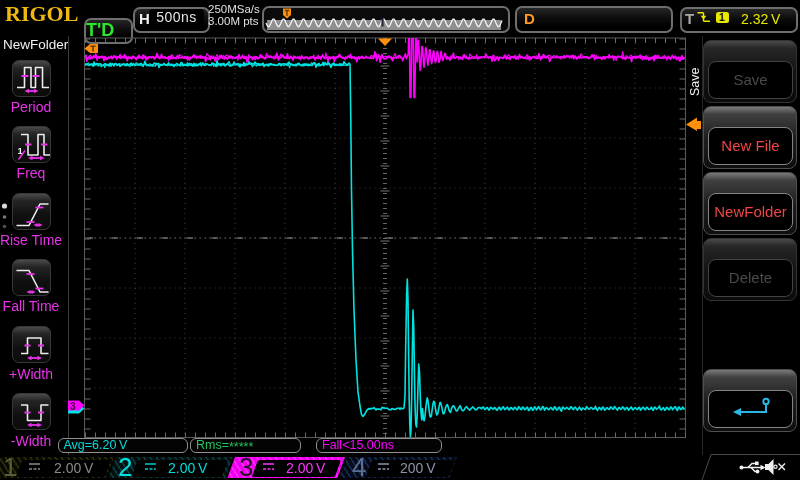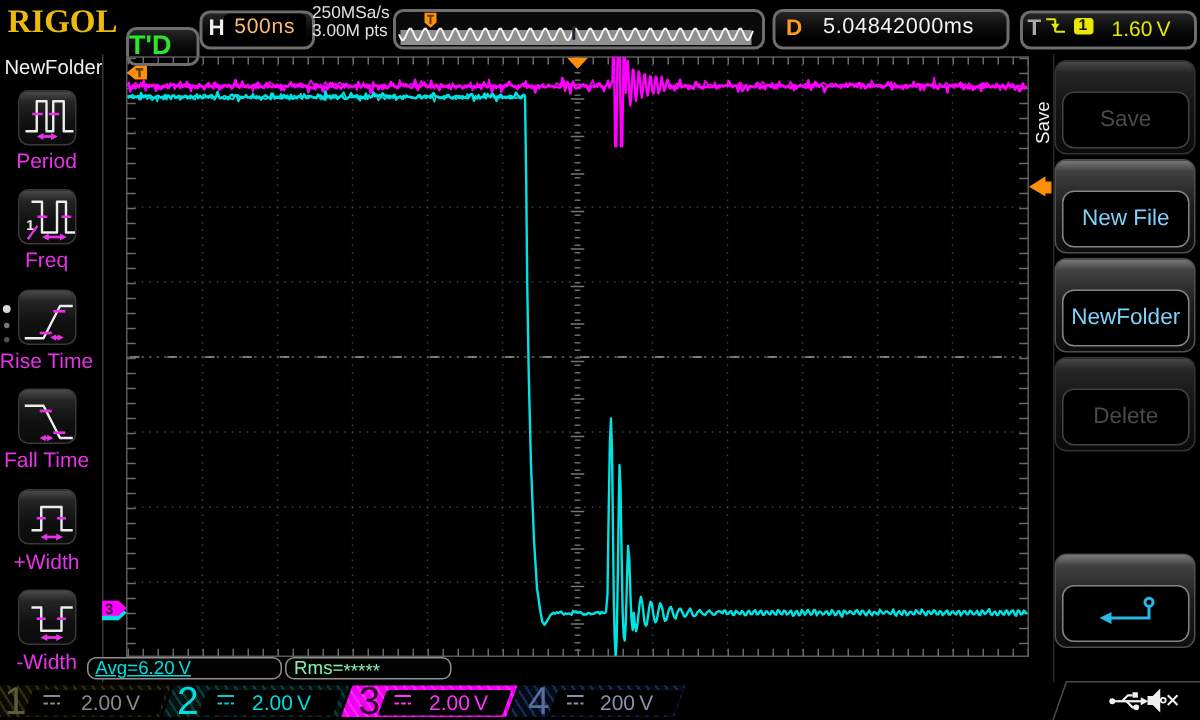--- a/index.html
+++ b/index.html
@@ -9,53 +9,52 @@
   
   .icbox{position:absolute;left:12px;width:39px;height:37px;border-radius:7px;
      background:linear-gradient(180deg,#4a4a4a,#242424 20%,#101010 60%,#0b0b0b);border:1px solid #383838;box-sizing:border-box;}
   .mlabel{position:absolute;width:84px;left:-11px;text-align:center;font-size:14px;color:#e832e8;}
   
   .well{position:absolute;left:703px;width:94px;height:63px;border-radius:8px;box-sizing:border-box;}
   .well.en{background:linear-gradient(180deg,#7a7a7a,#404040 12%,#1e1e1e 50%,#0e0e0e);border:1px solid #4f4f4f;}
   .well.dis{background:linear-gradient(180deg,#4a4a4a,#262626 12%,#141414 50%,#0b0b0b);border:1px solid #333;}
   .plate{position:absolute;left:708px;width:85px;height:38px;background:#000;border-radius:8px;
      box-sizing:border-box;text-align:center;line-height:36px;font-size:15px;}
-  .plate.en{border:1.5px solid #848484;color:#7dd3fc;}
+  .plate.en{border:1.5px solid #848484;color:#ef4444;}
   .plate.dis{border:1.5px solid #424242;color:#4a4a4a;}
   
   .meas{position:absolute;top:438px;height:15px;background:#030303;border:1px solid #909090;
      border-radius:6px;box-sizing:border-box;font-size:12.5px;line-height:13px;padding-left:5px;white-space:nowrap;}
   
   .chblk{position:absolute;top:457px;height:21px;transform:skewX(-20deg);transform-origin:50% 0;}
   .chin{position:absolute;top:459.5px;height:16.5px;background:#000;transform:skewX(-20deg);transform-origin:50% 0;border-radius:2px;}
   .chnum{position:absolute;top:455px;font-size:26px;line-height:24px;}
   .chtxt{position:absolute;top:461px;font-size:14px;line-height:14px;}
 </style></head>
 <body>
 <div id="screen">
 
 <div class="abs" style="left:5px;top:1px;font-family:'Liberation Serif',serif;font-weight:700;font-size:22px;color:#edb90f;">RIGOL</div>
 <div class="tbox" style="left:84px;top:18px;width:45px;height:22px;text-align:left;line-height:20px;font-weight:700;font-size:18px;color:#2ce62c;">T'D</div>
 <div class="tbox" style="left:133px;top:6.5px;width:73px;height:22px;">
   <span class="abs" style="left:4px;top:1px;font-weight:700;font-size:15px;color:#f0f0f0;">H</span>
-  <div class="abs" style="left:14px;top:0.5px;width:55px;height:17.5px;background:#000;border-radius:4px;text-align:center;font-size:14px;line-height:17.5px;color:#fdba74;letter-spacing:0.5px;">500ns</div>
+  <div class="abs" style="left:14px;top:0.5px;width:55px;height:17.5px;background:#000;border-radius:4px;text-align:center;font-size:14px;line-height:17.5px;color:#e5e5e5;letter-spacing:0.5px;">500ns</div>
 </div>
 <div class="abs" style="left:208px;top:4px;font-size:11.5px;line-height:11.5px;color:#e0e0e0;">250MSa/s<br>3.00M pts</div>
 <div class="tbox" style="left:262px;top:6px;width:244px;height:23px;background:#0a0a0a;">
   <div class="abs" style="left:3px;top:12px;width:234px;height:9.5px;background:#8f8f8f;"></div>
 </div>
 <div class="tbox" style="left:515px;top:6px;width:154px;height:22.5px;">
   <span class="abs" style="left:7px;top:1.5px;font-weight:700;font-size:15px;color:#ff9922;">D</span>
-  <div class="abs" style="left:14px;top:2px;width:136px;text-align:center;font-size:14.5px;color:#f2f2f2;letter-spacing:0.4px;">5.04842000ms</div>
 </div>
 <div class="tbox" style="left:680px;top:6.5px;width:114px;height:22px;">
   <span class="abs" style="left:3px;top:1px;font-weight:700;font-size:15px;color:#aaa;">T</span>
 </div>
 <div class="abs" style="left:715.5px;top:11.5px;width:13px;height:11.5px;background:#e8e800;border-radius:2.5px;text-align:center;font-size:10.5px;line-height:11.5px;font-weight:700;color:#111;">1</div>
-<div class="abs" style="left:741px;top:10.5px;font-size:14px;color:#e8e800;">1.60 V</div>
+<div class="abs" style="left:741px;top:10.5px;font-size:14px;color:#e8e800;">2.32 V</div>
 
 <div class="abs" style="left:3px;top:37px;font-size:13.5px;color:#f0f0f0;">NewFolder</div>
 <div class="abs" style="left:67.5px;top:36px;width:1px;height:419px;background:#3a3a3a;"></div>
 <div class="icbox" style="top:59.5px;"></div> 
     <div class="mlabel" style="top:98.5px;">Period</div>
 <div class="icbox" style="top:126px;"></div>  
     <div class="mlabel" style="top:164.5px;">Freq</div>
 <div class="icbox" style="top:192.5px;"></div>
     <div class="mlabel" style="top:231.5px;">Rise Time</div>
 <div class="icbox" style="top:259px;"></div>  
@@ -88,22 +87,23 @@
 <div class="chin" style="left:372px;width:83px;"></div>
 <div class="chnum" style="left:3px;color:#5c5c38;">1</div>
 <div class="chnum" style="left:118px;color:#00e0e0;">2</div>
 <div class="chnum" style="left:239px;color:#250f25;">3</div>
 <div class="chnum" style="left:352px;color:#5a6f96;">4</div>
 <div class="chtxt" style="left:54px;color:#8a8a8a;">2.00 V</div>
 <div class="chtxt" style="left:168px;color:#00dddd;">2.00 V</div>
 <div class="chtxt" style="left:286px;color:#ff33ff;">2.00 V</div>
 <div class="chtxt" style="left:400px;color:#8a93a8;">200 V</div>
 
-<div class="meas" style="left:57.5px;width:130px;color:#00dddd;text-decoration:underline;">Avg=6.20 V</div>
-<div class="meas" style="left:190px;width:111px;color:#86efac;">Rms=<span style="position:relative;top:2px;">*****</span></div>
+<div class="meas" style="left:57.5px;width:130px;color:#00dddd;">Avg=6.20 V</div>
+<div class="meas" style="left:190px;width:111px;color:#22c55e;">Rms=<span style="position:relative;top:2px;">*****</span></div>
+<div class="meas" style="left:316px;width:126px;color:#ff00ff;">Fall&lt;15.00ns</div>
 
 <svg class="abs" style="left:0;top:0;z-index:5;pointer-events:none;" width="800" height="480" viewBox="0 0 800 480">
 <style>
   .gd{stroke:#424242;stroke-width:1;stroke-dasharray:1 4;}
 </style>
 <rect x="84.5" y="38" width="601" height="399.5" fill="none" stroke="#5a5a5a" stroke-width="1"></rect>
 <line x1="135" y1="38" x2="135" y2="437.5" class="gd"></line>
 <line x1="185" y1="38" x2="185" y2="437.5" class="gd"></line>
 <line x1="235" y1="38" x2="235" y2="437.5" class="gd"></line>
 <line x1="285" y1="38" x2="285" y2="437.5" class="gd"></line>

